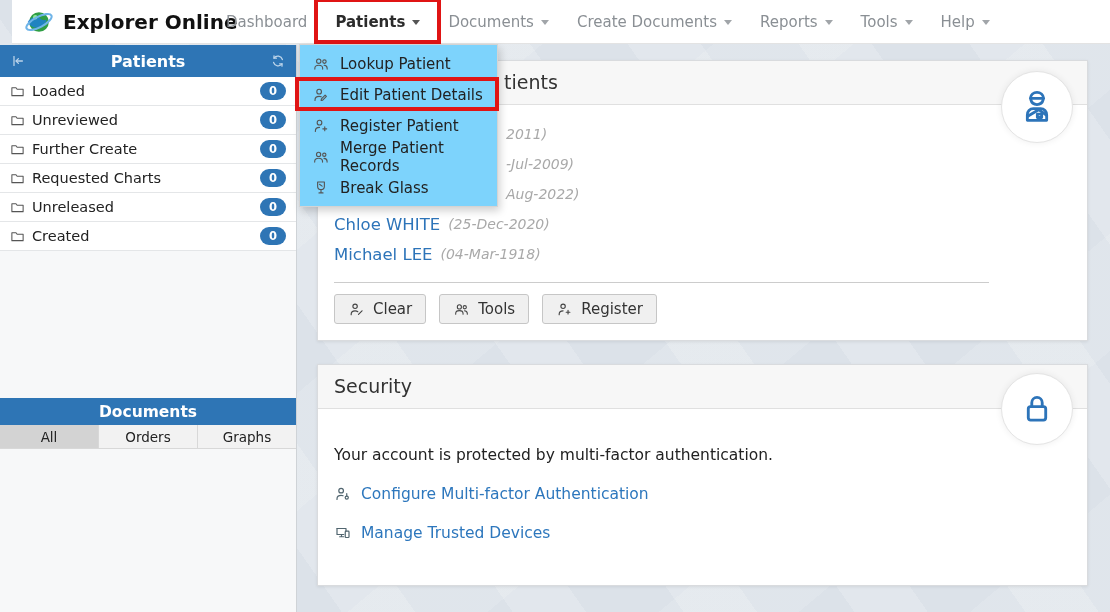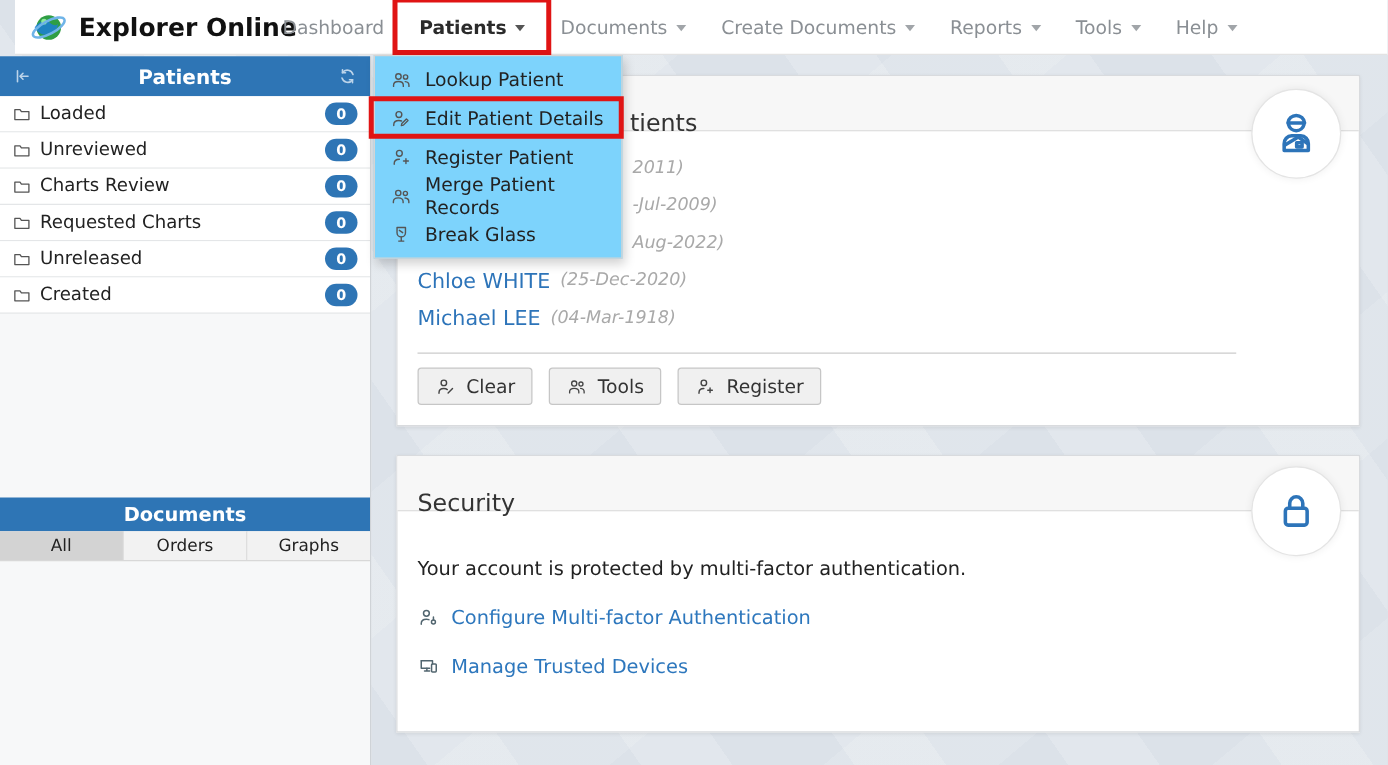--- a/index.html
+++ b/index.html
@@ -56,21 +56,21 @@
     color:#222; background:#f2f2f2; border-right:1px solid #d8d8d8; cursor:pointer; }
   .tab:last-child { border-right:none; }
   .tab.active { background:#d3d3d3; }
 
   
   .card { position:absolute; background:#fff; border:1px solid #d9dbde;
     box-shadow:0 1px 3px rgba(0,0,0,.08); z-index:10; }
   .card-patients { left:317px; top:60px; width:771px; height:281px; }
   .card-security { left:317px; top:364px; width:771px; height:222px; }
   .card-header { height:44px; background:#f7f7f7; border-bottom:1px solid #e0e0e0;
-    line-height:43px; padding:17px 16px; font-size:19px; color:#333; }
+    line-height:43px; padding:0 16px; font-size:19px; color:#333; }
   .title-frag { margin-left:170px; }
   .circle-badge { position:absolute; top:10px; right:14px; width:72px; height:72px;
     border-radius:50%; background:#fff; border:1px solid #e4e4e4;
     box-shadow:0 0 7px rgba(0,0,0,.07); display:flex; align-items:center; justify-content:center;
     z-index:12; }
   .card-security .circle-badge { top:8px; }
 
   .patient-list { padding:14px 16px 0; }
   .patient-row { height:30px; display:flex; align-items:center; font-size:16.5px; }
   .patient-name { color:#2d74b9; text-decoration:none; margin-right:8px; cursor:pointer; }
@@ -151,21 +151,21 @@
     <svg width="15" height="15" viewBox="0 0 20 20" fill="none" stroke="#555" stroke-width="1.4" stroke-linejoin="round">
         <path d="M2.5 5h5.5l1.5 2h8v8.5h-15z"></path>
       </svg>
     <span>Unreviewed</span>
     <span class="badge">0</span>
   </div>
   <div class="side-row">
     <svg width="15" height="15" viewBox="0 0 20 20" fill="none" stroke="#555" stroke-width="1.4" stroke-linejoin="round">
         <path d="M2.5 5h5.5l1.5 2h8v8.5h-15z"></path>
       </svg>
-    <span>Charts Review</span>
+    <span>Further Create</span>
     <span class="badge">0</span>
   </div>
   <div class="side-row">
     <svg width="15" height="15" viewBox="0 0 20 20" fill="none" stroke="#555" stroke-width="1.4" stroke-linejoin="round">
         <path d="M2.5 5h5.5l1.5 2h8v8.5h-15z"></path>
       </svg>
     <span>Requested Charts</span>
     <span class="badge">0</span>
   </div>
   <div class="side-row">

